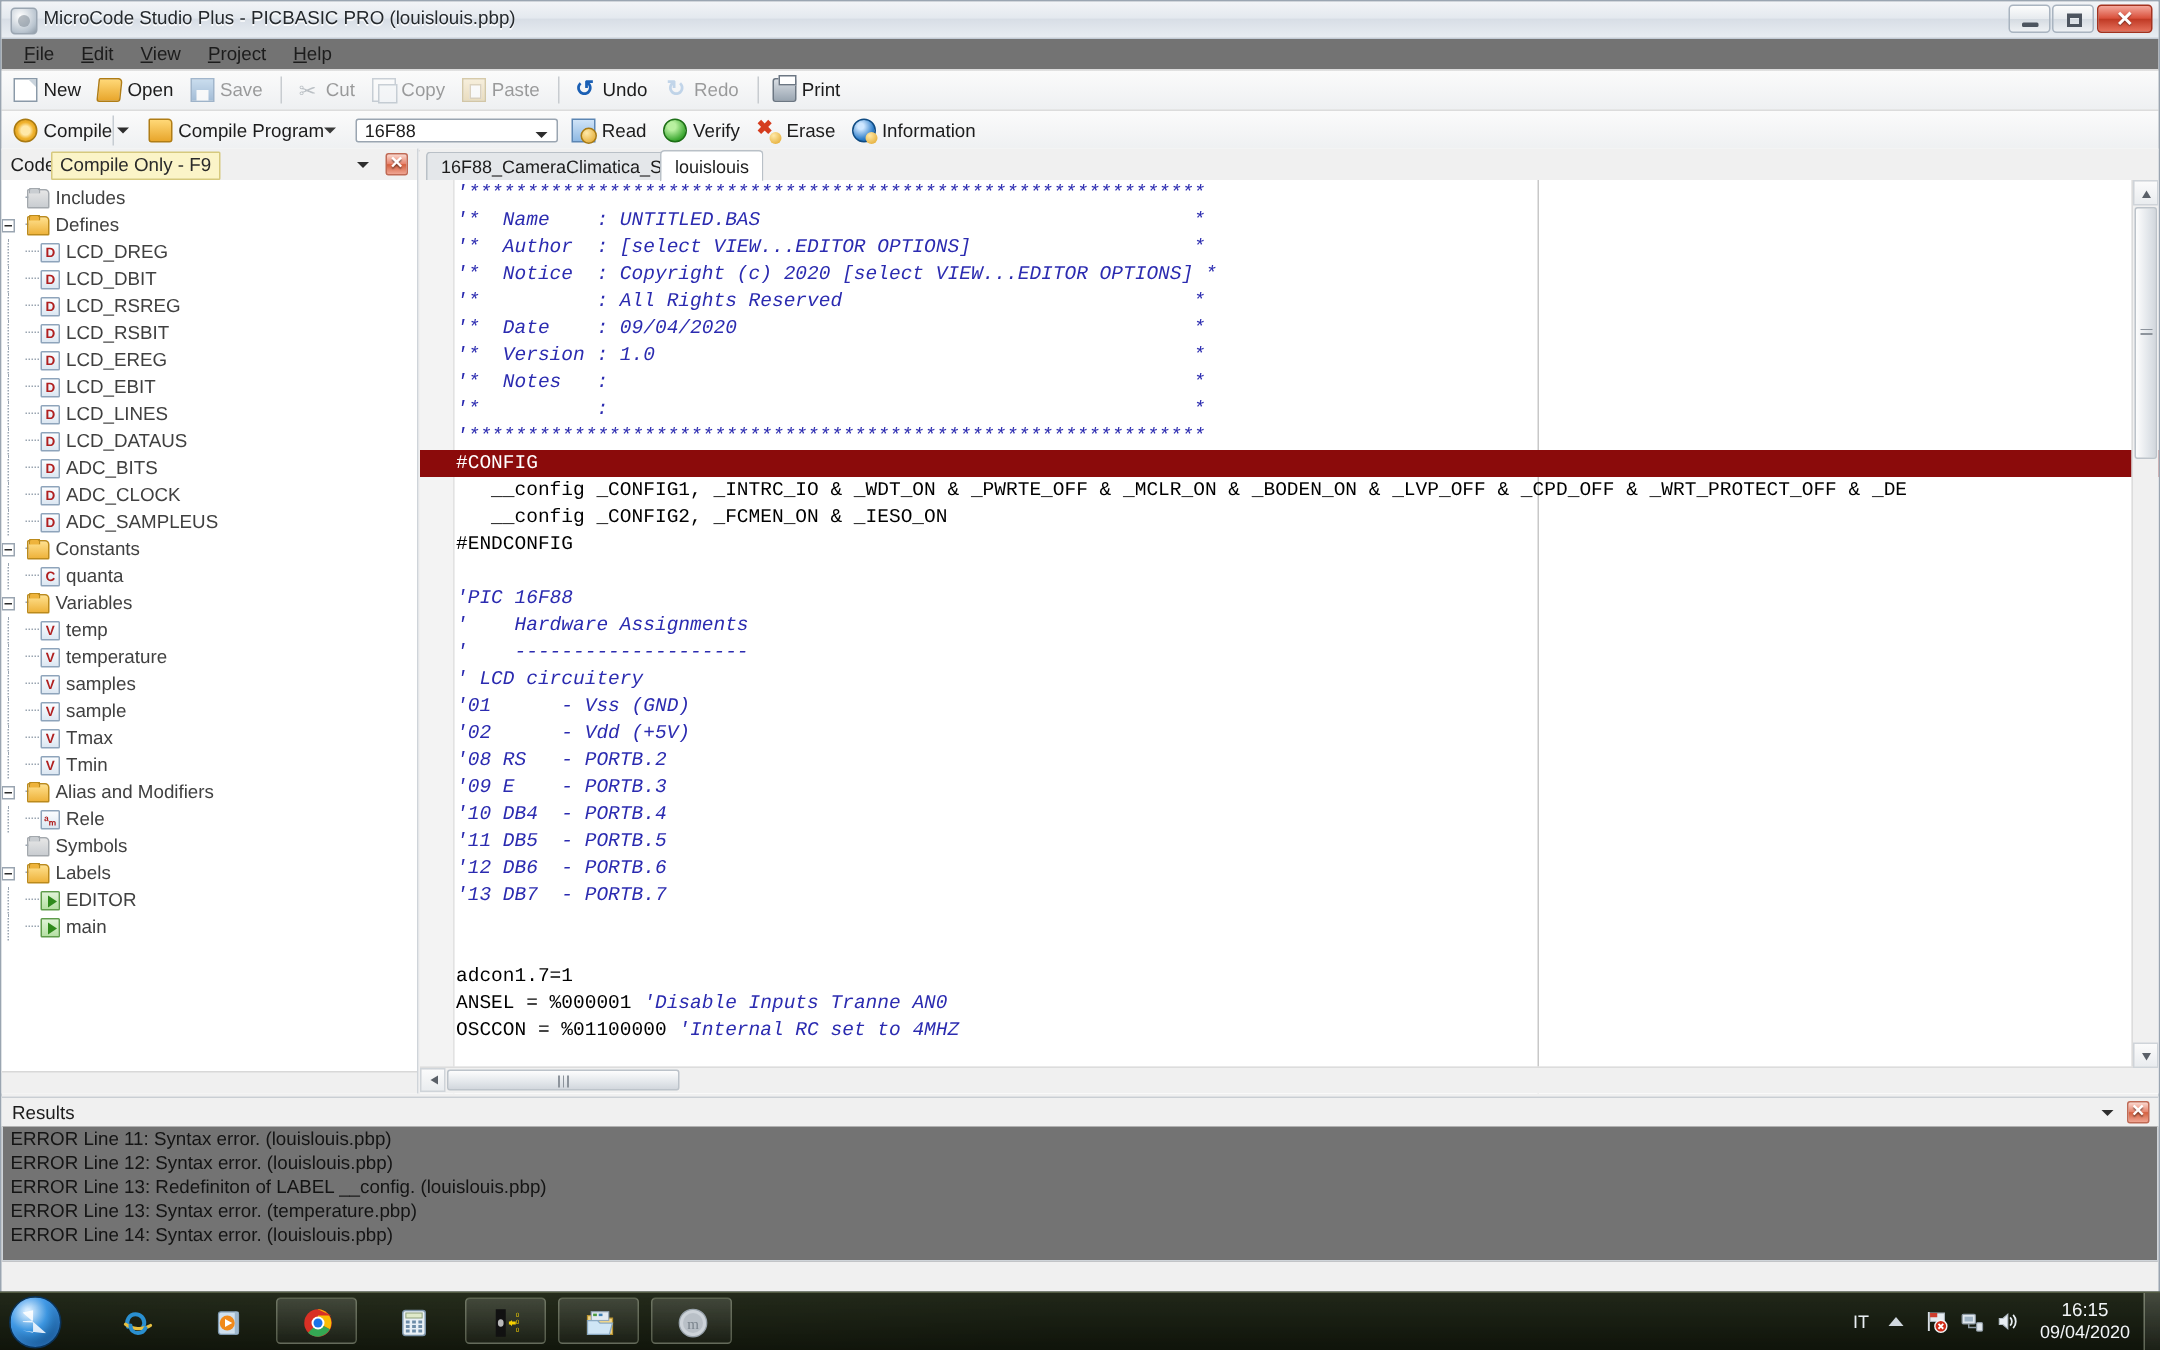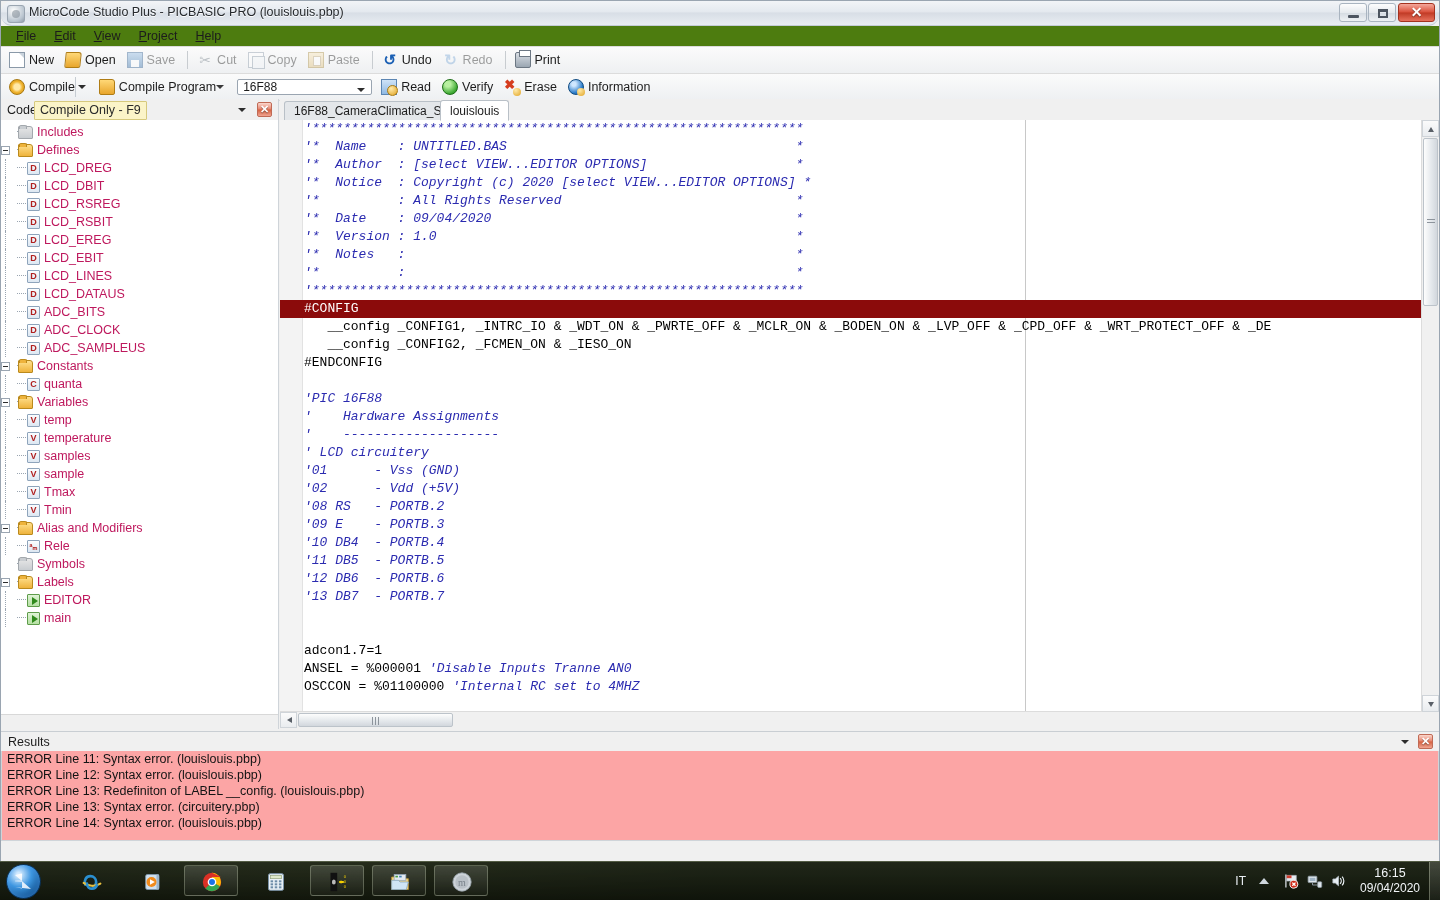--- a/index.html
+++ b/index.html
@@ -24,21 +24,20 @@
     background:#f0f0f0;
     border:1px solid #9aa5b1;
     box-sizing:border-box;
     overflow:hidden;
   }
   
   #titlebar{
     position:relative;height:24px;
     background:linear-gradient(#f2f4f7 0%, #e4e9ef 45%, #d8dee6 50%, #e8edf2 100%);
     border-bottom:1px solid #c3ccd6;
-    border-radius:11px;
   }
   #titlebar .tb-icon{
     position:absolute;left:6px;top:4px;width:16px;height:16px;
     border-radius:3px;
     background:radial-gradient(circle at 35% 30%, #fefefe, #b9c4cf 70%, #8e9aa6);
     border:1px solid #9aa5b1;
   }
   #titlebar .tb-icon::after{
     content:"";position:absolute;left:4px;top:4px;width:8px;height:8px;
     border-radius:50%;background:#7d8894;opacity:.55;
@@ -60,21 +59,21 @@
     right:4px;width:37px;
     background:linear-gradient(#f4a79b,#d9503b 48%,#c03a25 52%,#e6715c);
     border-color:#a4321f;
   }
   .winbtn .g{position:absolute;left:0;top:0;right:0;bottom:0;}
   #btn-min .g::after{content:"";position:absolute;left:8px;top:11px;width:11px;height:3px;background:#4d5560;border-radius:1px;}
   #btn-max .g::after{content:"";position:absolute;left:9px;top:5px;width:10px;height:9px;border:2px solid #4d5560;border-top-width:3px;box-sizing:border-box;}
   #btn-close .g{color:#fff;font:bold 14px "Liberation Sans",sans-serif;text-align:center;line-height:17px;text-shadow:0 1px 1px rgba(0,0,0,.45);}
   
   #menubar{
-    height:20px;background:#4d7c0f;border-bottom:1px solid #dcdcdc;
+    height:20px;background:#737373;border-bottom:1px solid #dcdcdc;
     display:flex;align-items:center;padding-left:6px;
   }
   #menubar .mi{padding:2px 9px;font-size:12.5px;color:#1c1c1c;cursor:default;}
   .u{text-decoration:underline;}
   
   .toolbar{
     height:26px;background:linear-gradient(#fbfbfb,#eef0f2);
     border-bottom:1px solid #dcdcdc;display:flex;align-items:center;padding-left:4px;
   }
   .tbtn{display:flex;align-items:center;height:22px;padding:0 6px 0 3px;cursor:default;border:1px solid transparent;border-radius:2px;}
@@ -160,21 +159,21 @@
   .ticon.badge{
     width:13px;height:13px;flex:0 0 13px;background:linear-gradient(#fbfdff,#dce7f2);
     border:1px solid #8ea4bb;box-sizing:border-box;border-radius:1px;
     font:bold 9px "Liberation Sans",sans-serif;color:#b02020;text-align:center;line-height:11px;
   }
   .ticon.play{
     width:13px;height:13px;flex:0 0 13px;background:linear-gradient(#dff3d6,#b6e0a4);
     border:1px solid #5e9c4a;box-sizing:border-box;border-radius:1px;position:relative;
   }
   .ticon.play::after{content:"";position:absolute;left:4px;top:2px;border-width:4px 0 4px 6px;border-style:solid;border-color:transparent transparent transparent #2f8a1c;}
-  .tlabel{font-size:12.5px;color:#be185d;}
+  .tlabel{font-size:12.5px;color:#404040;}
   
   #tree-hscroll{
     position:absolute;left:0;bottom:0;right:0;height:14px;background:#f0f0f0;border-top:1px solid #d8d8d8;
   }
   
   #editor-panel{position:absolute;left:279px;top:0;right:0;height:100%;background:#fff;}
   #tabstrip{
     height:21px;background:#f0f0f0;position:relative;border-bottom:1px solid #b9c0c7;
   }
   .etab{
@@ -213,21 +212,21 @@
   .hs-arrow.lf{left:0;}
   .hs-arrow i{position:absolute;top:4px;border-style:solid;}
   .hs-arrow.lf i{left:6px;border-width:3.5px 5px 3.5px 0;border-color:transparent #5a6068 transparent transparent;}
   #corner-box{position:absolute;right:0;bottom:0;width:17px;height:17px;background:#f0f0f0;}
   
   #results{position:absolute;left:0;top:730px;right:0;height:110px;background:#fff;}
   #results-head{height:20px;background:#f0f0f0;border-top:1px solid #c9ced3;border-bottom:1px solid #d8d8d8;position:relative;}
   #results-title{position:absolute;left:7px;top:3px;font-size:12.5px;color:#1c1c1c;}
   #results-arrow{position:absolute;right:30px;top:8px;border-width:4px 4px 0 4px;border-style:solid;border-color:#2d2d2d transparent transparent transparent;}
   #results-close{right:6px;top:2px;}
-  #results-list{position:absolute;left:0;top:20px;right:0;bottom:0;background:#fca5a5;border:1px solid #cfd4d9;border-top:none;box-sizing:border-box;overflow:hidden;}
+  #results-list{position:absolute;left:0;top:20px;right:0;bottom:0;background:#737373;border:1px solid #cfd4d9;border-top:none;box-sizing:border-box;overflow:hidden;}
   .rline{height:16px;line-height:16px;font-size:12.5px;color:#141414;padding-left:5px;white-space:nowrap;cursor:default;}
   
   #statusbar{position:absolute;left:0;top:840px;right:0;height:21px;background:linear-gradient(#fbfbfb,#eceef0);border-top:1px solid #d4d8dc;}
   #status-err-icon{position:absolute;left:7px;top:4px;width:14px;height:14px;border-radius:50%;
     background:radial-gradient(circle at 35% 30%,#ffc9bd,#d43a1c 70%,#a82a12);border:1px solid #92230e;box-sizing:border-box;}
   #status-err-icon::after{content:"✕";position:absolute;left:0;right:0;top:-2px;color:#fff;font:bold 10px "Liberation Sans",sans-serif;text-align:center;}
   #status-text{position:absolute;left:26px;top:3px;font-size:12.5px;color:#1c1c1c;}
   #status-sep1{position:absolute;left:343px;top:2px;bottom:2px;width:1px;background:#d2d6da;}
   #status-sep2{position:absolute;left:463px;top:2px;bottom:2px;width:1px;background:#d2d6da;}
   #status-ln-icon{position:absolute;left:350px;top:4px;width:12px;height:14px;background:#fff;border:1px solid #6f93bb;box-sizing:border-box;}
@@ -590,21 +589,21 @@
   <div id="results">
     <div id="results-head">
       <div id="results-title">Results</div>
       <div id="results-arrow"></div>
       <div class="xbtn" id="results-close">✕</div>
     </div>
     <div id="results-list">
         <div class="rline">ERROR Line 11: Syntax error. (louislouis.pbp)</div>
         <div class="rline">ERROR Line 12: Syntax error. (louislouis.pbp)</div>
         <div class="rline">ERROR Line 13: Redefiniton of LABEL __config. (louislouis.pbp)</div>
-        <div class="rline">ERROR Line 13: Syntax error. (circuitery.pbp)</div>
+        <div class="rline">ERROR Line 13: Syntax error. (temperature.pbp)</div>
         <div class="rline">ERROR Line 14: Syntax error. (louislouis.pbp)</div>
       </div>
   </div>
 
 
 </div>
 
 <div id="taskbar">
   <div id="start-orb"></div>
 

